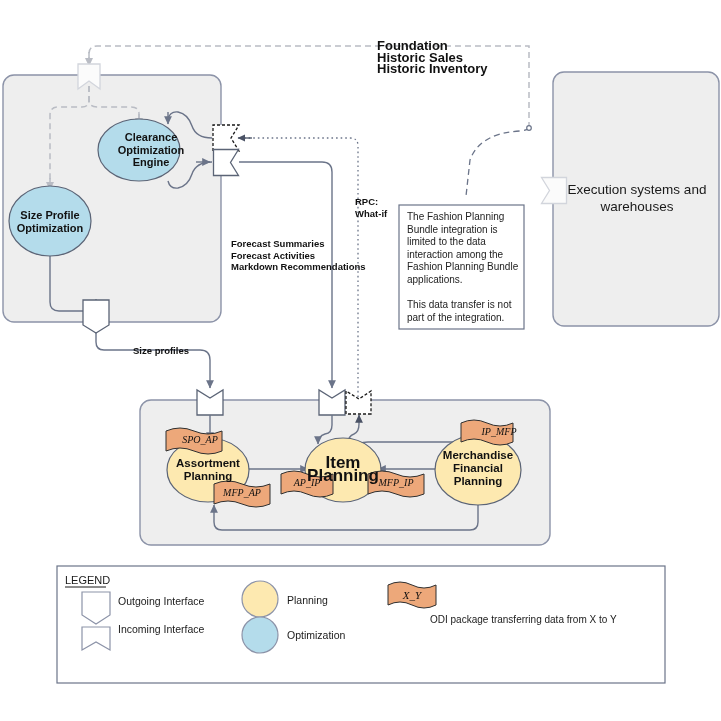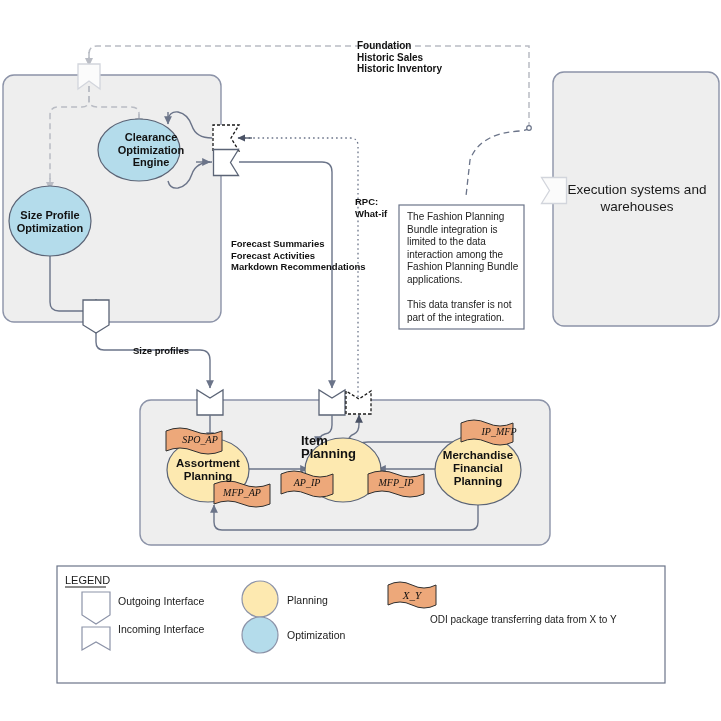--- a/index.html
+++ b/index.html
@@ -183,21 +183,21 @@
   <div class="lbl" style="left:7px;top:209px;width:86px;text-align:center;font-size:11px;font-weight:bold;line-height:12.6px;color:#111;">
     <div>Size Profile</div>
     <div>Optimization</div>
   </div>
 
   <div class="lbl" style="left:163px;top:457px;width:90px;text-align:center;font-size:11.5px;font-weight:bold;line-height:13px;color:#111;">
     <div>Assortment</div>
     <div>Planning</div>
   </div>
 
-  <div class="lbl" style="left:301px;top:434px;width:84px;text-align:left;font-size:13px;font-weight:bold;line-height:13px;color:#111;">
+  <div class="lbl" style="left:301px;top:456px;width:84px;text-align:center;font-size:17px;font-weight:bold;line-height:13px;color:#111;">
     <div>Item</div>
     <div>Planning</div>
   </div>
 
   <div class="lbl" style="left:432px;top:449px;width:92px;text-align:center;font-size:11.5px;font-weight:bold;line-height:13px;color:#111;">
     <div>Merchandise</div>
     <div>Financial</div>
     <div>Planning</div>
   </div>
 
@@ -205,21 +205,21 @@
   <div class="lbl" style="left:214px;top:487px;width:56px;text-align:center;font-family:'Liberation Serif',serif;font-style:italic;font-size:10px;color:#111;">MFP_AP</div>
   <div class="lbl" style="left:281px;top:477px;width:52px;text-align:center;font-family:'Liberation Serif',serif;font-style:italic;font-size:10px;color:#111;">AP_IP</div>
   <div class="lbl" style="left:368px;top:477px;width:56px;text-align:center;font-family:'Liberation Serif',serif;font-style:italic;font-size:10px;color:#111;">MFP_IP</div>
   <div class="lbl" style="left:461px;top:426px;width:52px;text-align:center;font-family:'Liberation Serif',serif;font-style:italic;font-size:10px;color:#111;padding-left:12px;">IP_MFP</div>
 
   <div class="lbl" style="left:564px;top:181px;width:146px;text-align:center;font-size:13.5px;line-height:17px;color:#1a1a1a;">
     <div>Execution systems and</div>
     <div>warehouses</div>
   </div>
 
-  <div class="lbl bold" style="left:357px;top:40px;font-size:10px;line-height:11.5px;color:#111;">
+  <div class="lbl bold" style="left:377px;top:40px;font-size:13px;line-height:11.5px;color:#111;">
     <div>Foundation</div>
     <div>Historic Sales</div>
     <div>Historic Inventory</div>
   </div>
 
   <div class="lbl bold" style="left:355px;top:196px;font-size:9.5px;line-height:11.5px;color:#111;">
     <div>RPC:</div>
     <div>What-if</div>
   </div>
 

